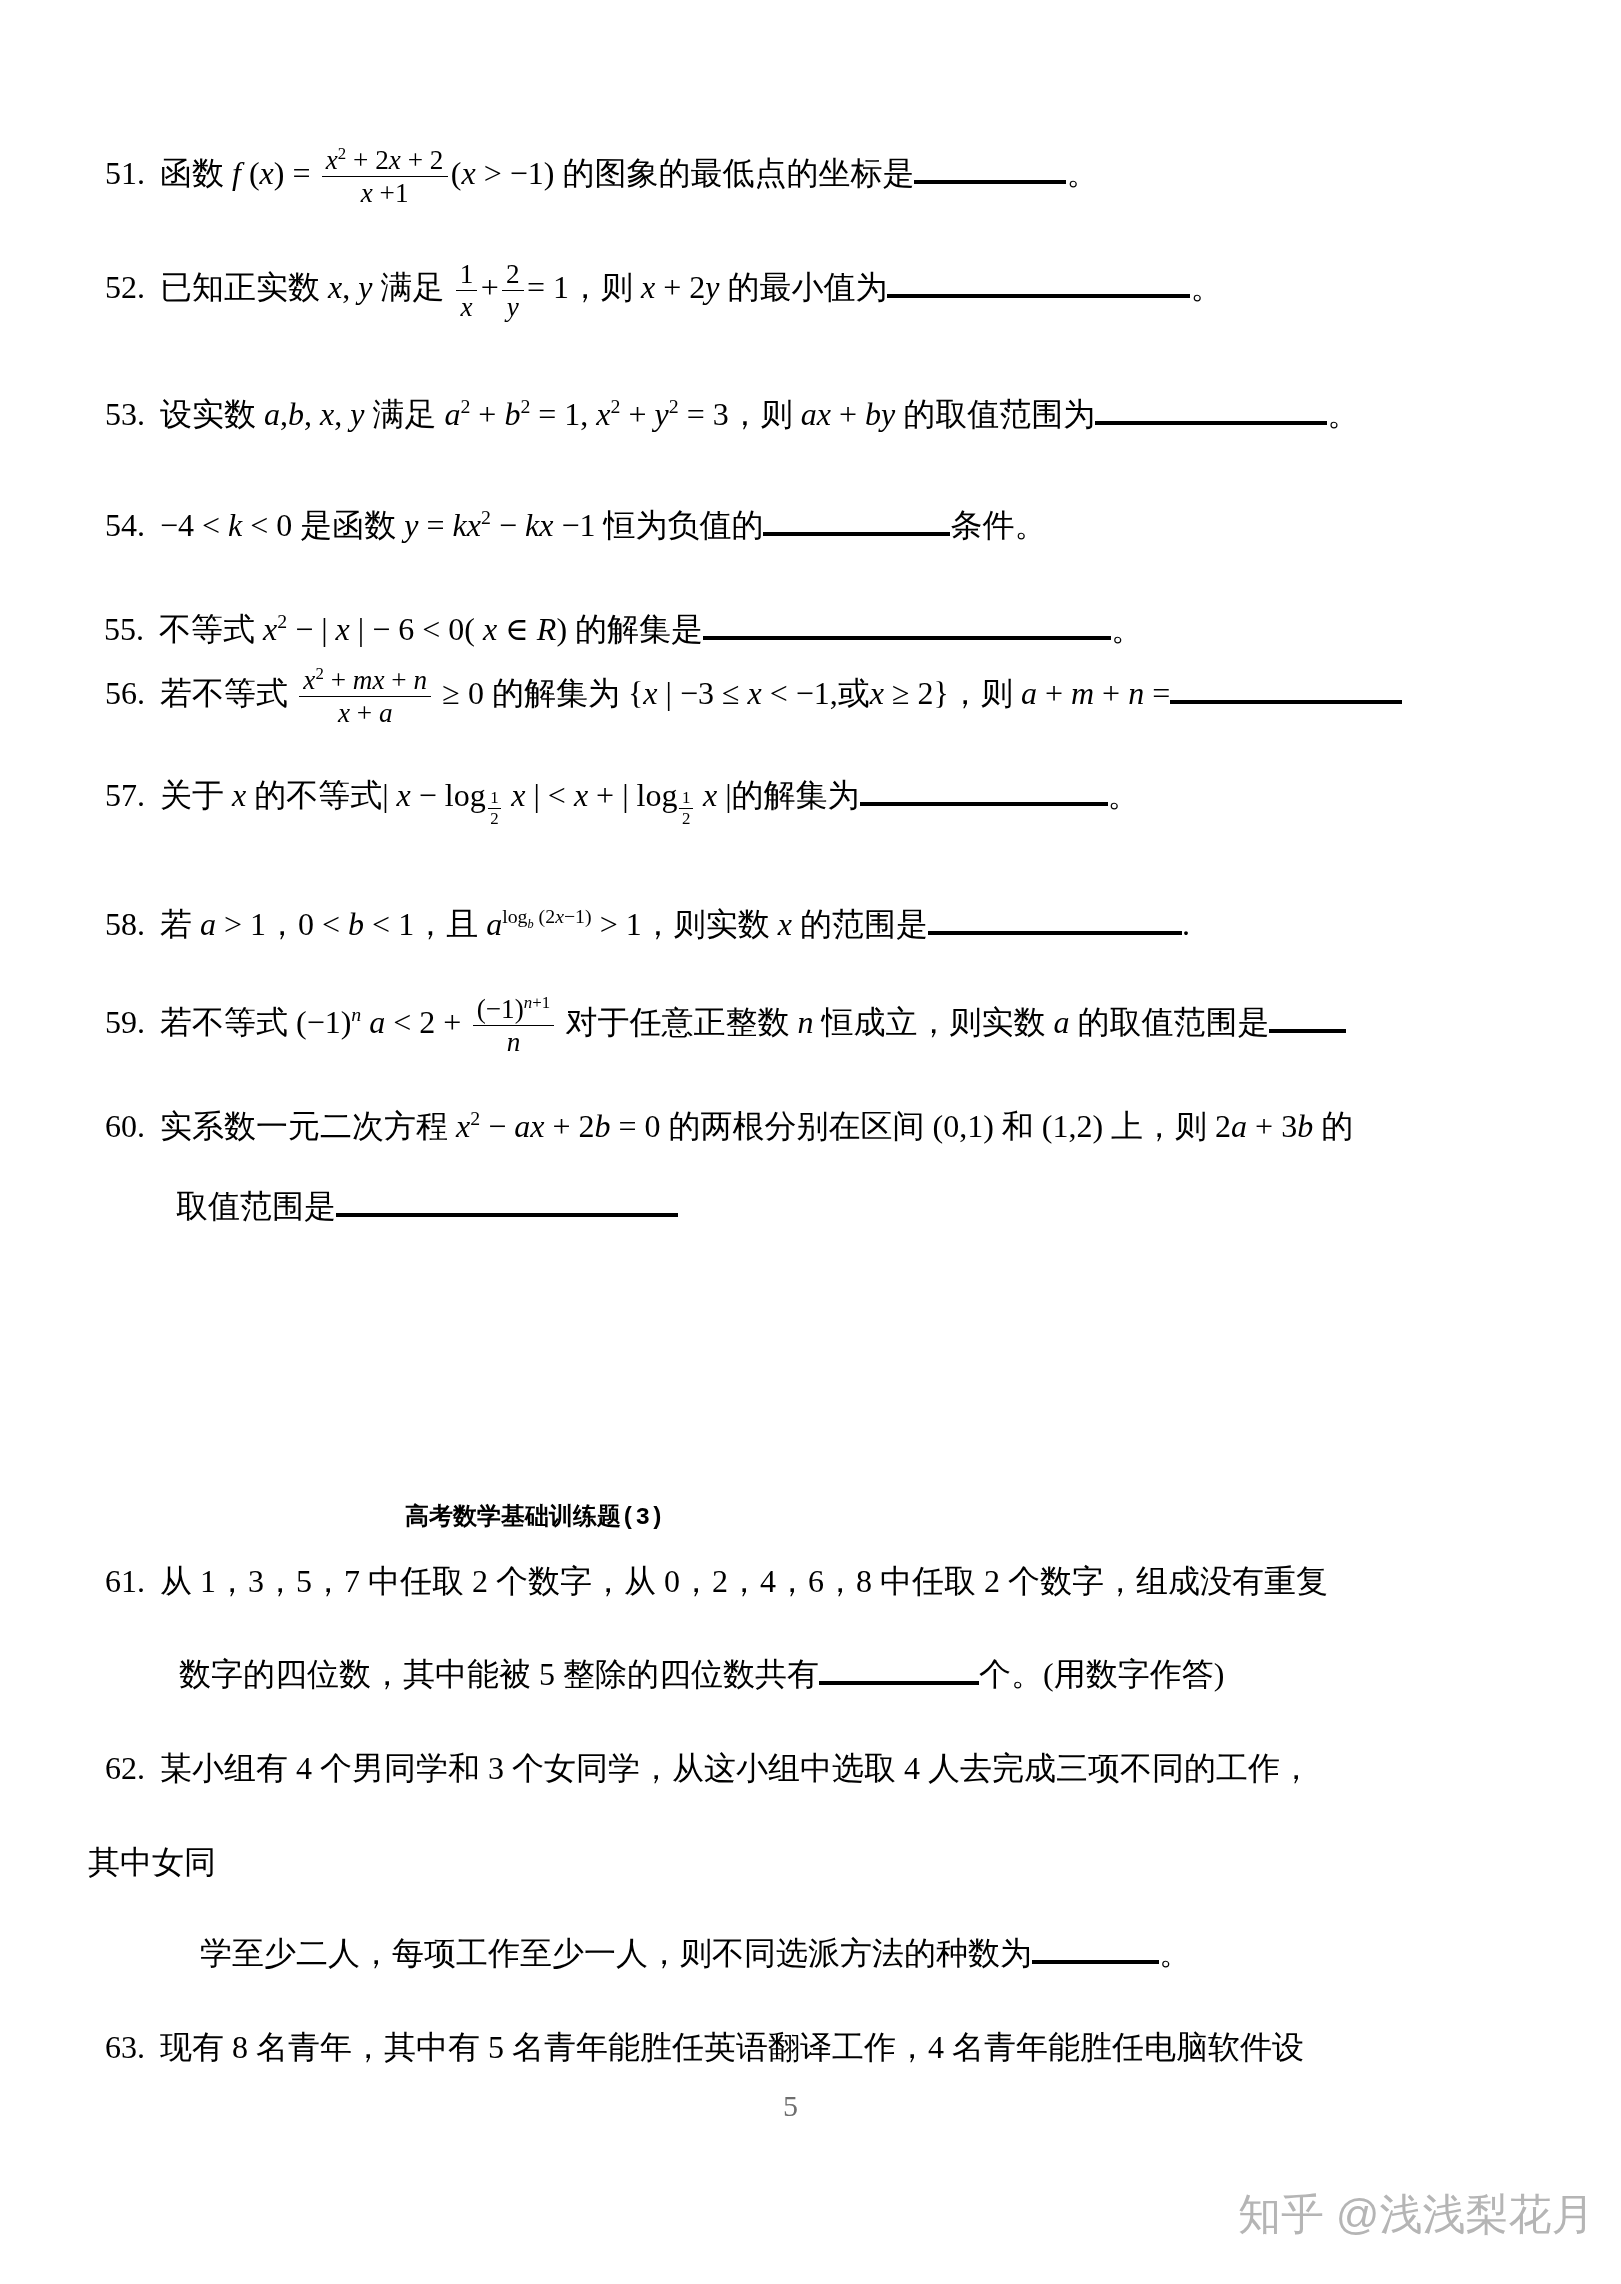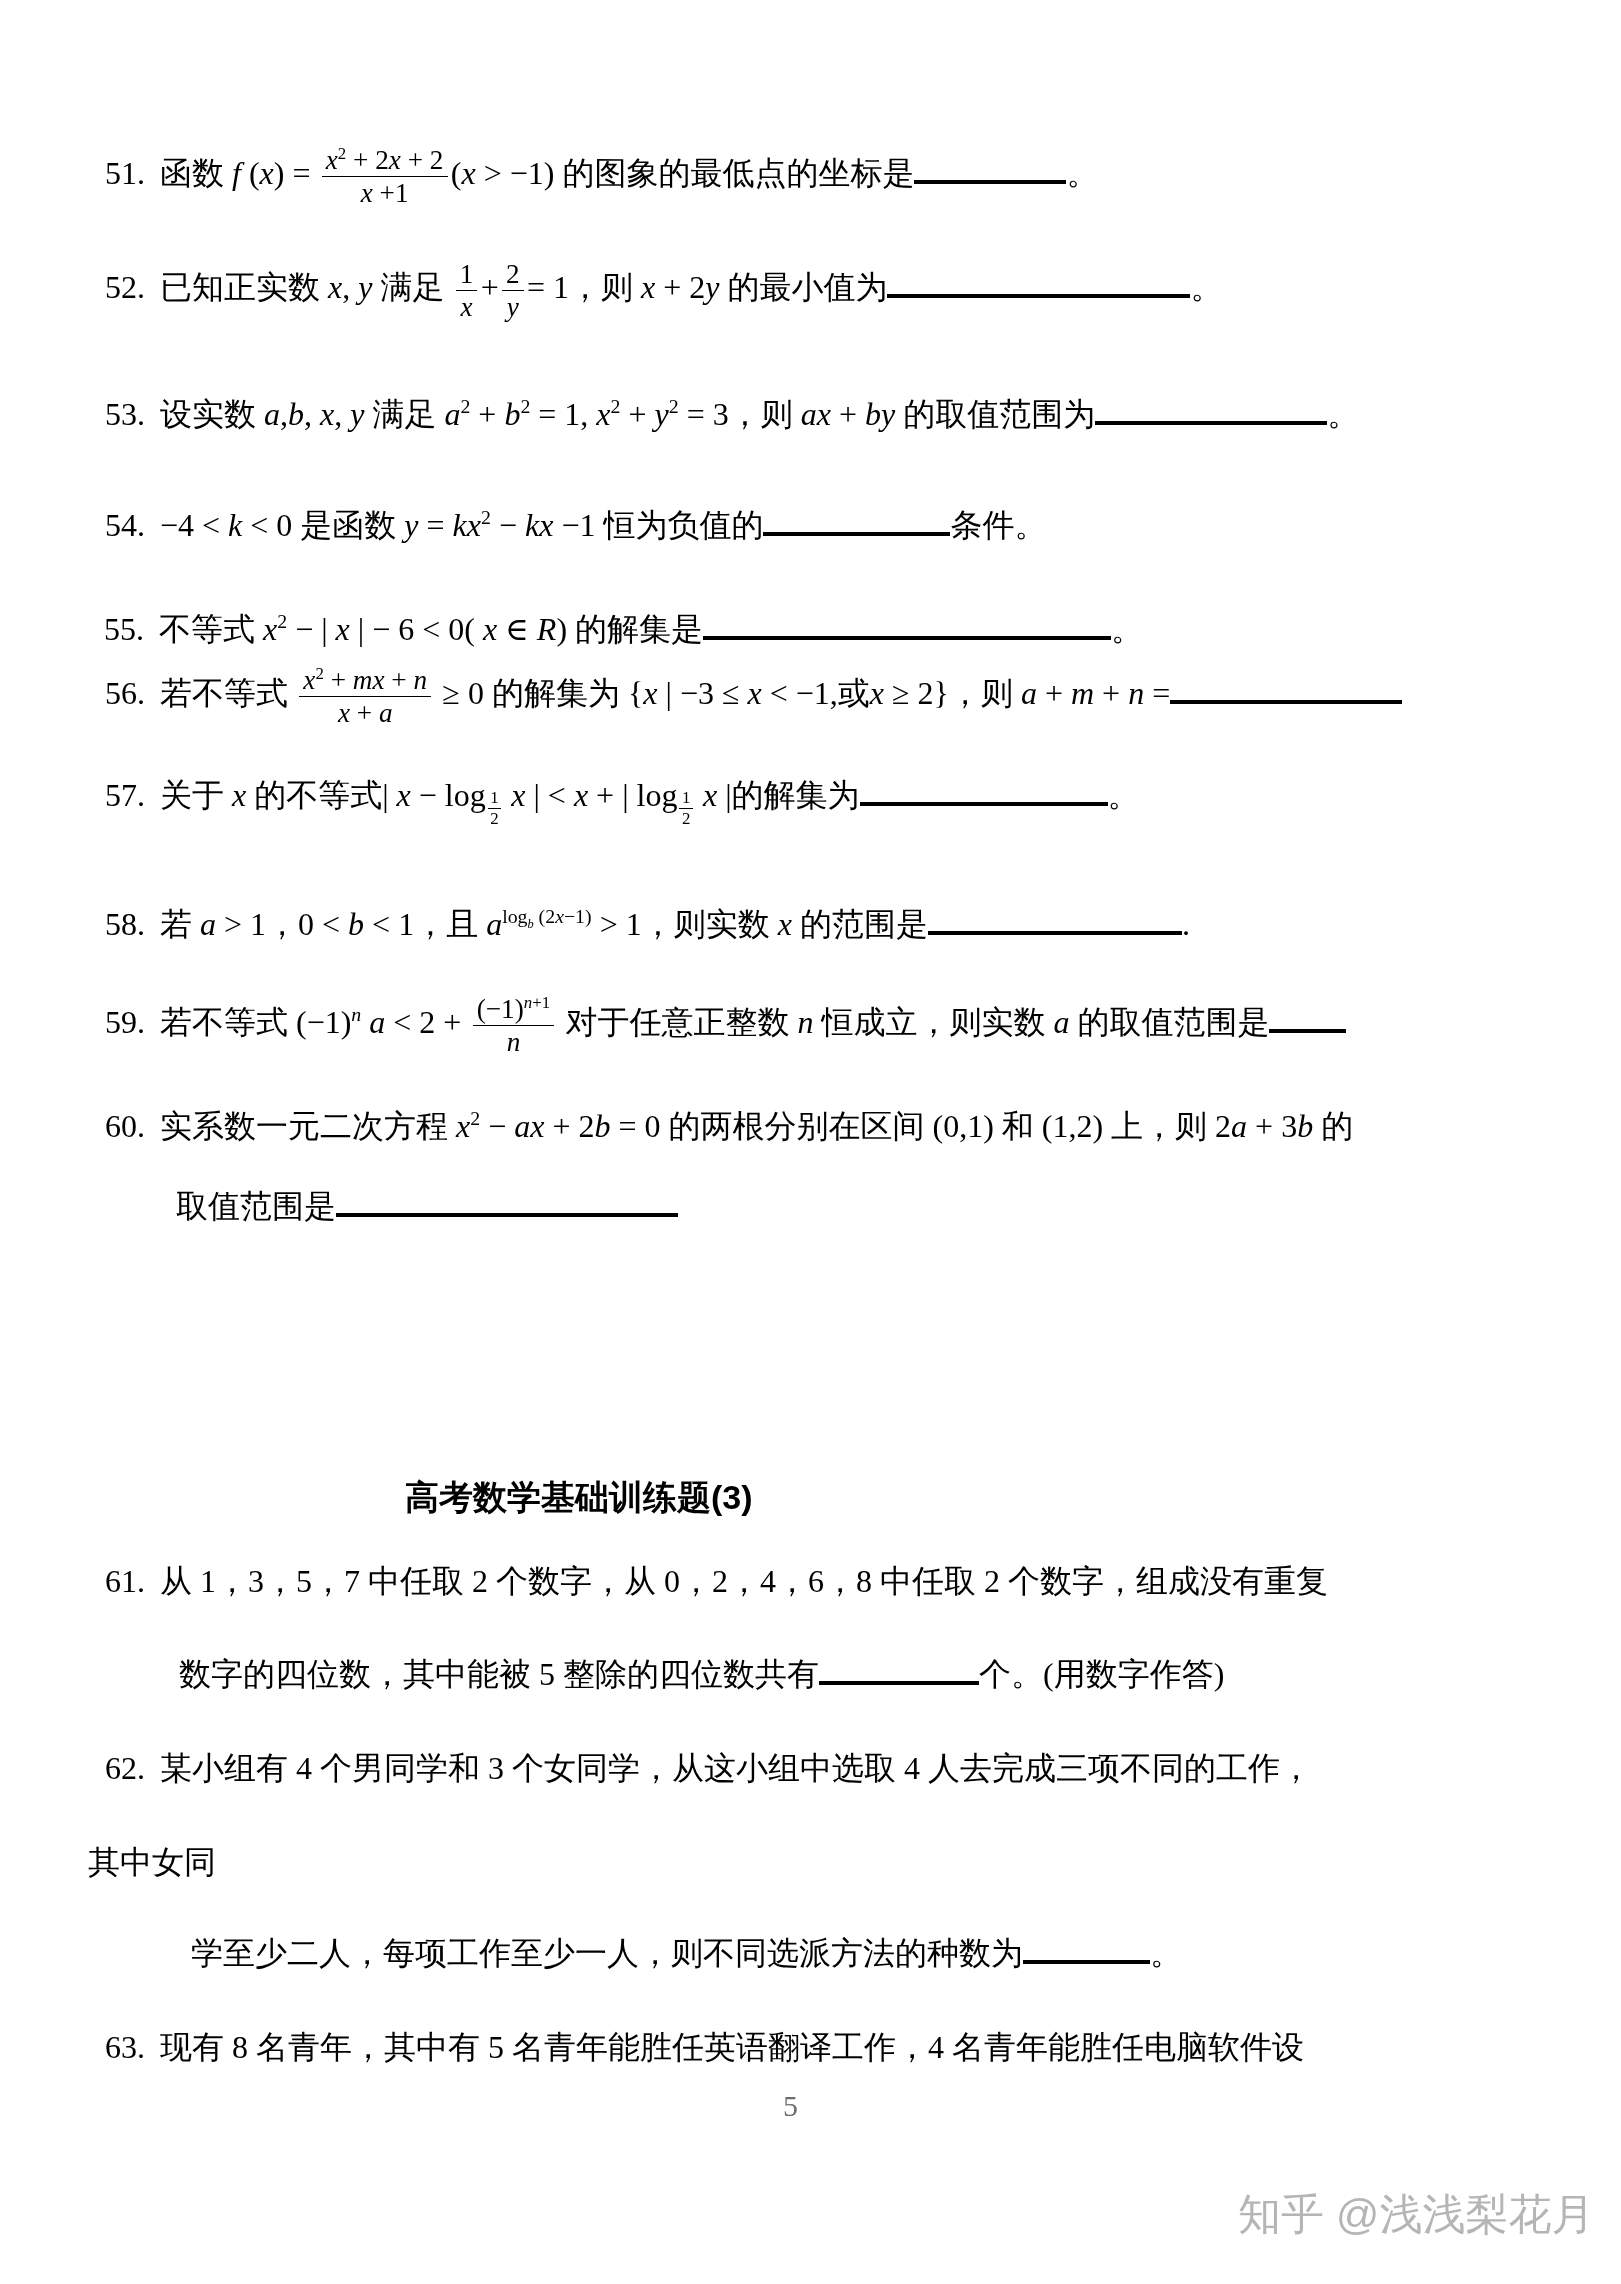--- a/index.html
+++ b/index.html
@@ -32,24 +32,25 @@
   }
   .fn,.fd{display:block;padding:0 .15em;line-height:1.18;}
   .fd{border-top:.07em solid #000;}
   .blank{
     display:inline-block;
     height:.15em;
     border-bottom:4.4px solid #000;
   }
   .heading{
     position:absolute;
-    font-family:Liberation Sans, sans-serif;
+    font-family:Liberation Mono, monospace;
     font-weight:bold;
-    font-size:34px;
+    font-size:24px;
     white-space:pre;
+    margin-top:25px;
   }
   .pageno{
     position:absolute;
     font-size:30px;
     color:var(--muted,#6e6e6e);
   }
   .watermark{
     position:absolute;
     font-family:"Liberation Sans","DejaVu Sans",sans-serif;
     font-weight:normal;
@@ -72,19 +73,19 @@
       <div class="line" style="top: 664px; left: 105px;"><span class="qno">56.</span><span class="cn">若不等式 </span><span class="frac"><span class="fn"><span class="math"><i>x</i><sup>2</sup> + <i>m</i><i>x</i> + <i>n</i></span></span><span class="fd"><span class="math"><i>x</i> + <i>a</i></span></span></span><span class="math"> ≥ 0 </span><span class="cn">的解集为 </span><span class="math">{<i>x</i> | −3 ≤ <i>x</i> &lt; −1,</span><span class="cn">或</span><span class="math"><i>x</i> ≥ 2}</span><span class="cn">，则 </span><span class="math"><i>a</i> + <i>m</i> + <i>n</i> =</span><span class="blank" style="width: 232px;"></span></div>
       <div class="line" style="top: 775px; left: 105px;"><span class="qno">57.</span><span class="cn">关于 </span><span class="math"><i>x</i> </span><span class="cn">的不等式</span><span class="math">| <i>x</i> − </span><span class="math"><span class="math"><span class="rm">log</span></span><sub><span class="frac"><span class="fn"><span class="math">1</span></span><span class="fd"><span class="math">2</span></span></span></sub></span><span class="math"> <i>x</i> | &lt; <i>x</i> + | </span><span class="math"><span class="math"><span class="rm">log</span></span><sub><span class="frac"><span class="fn"><span class="math">1</span></span><span class="fd"><span class="math">2</span></span></span></sub></span><span class="math"> <i>x</i> |</span><span class="cn">的解集为</span><span class="blank" style="width: 248px;"></span><span class="cn">。</span></div>
       <div class="line" style="top: 904px; left: 105px;"><span class="qno">58.</span><span class="cn">若 </span><span class="math"><i>a</i> &gt; 1</span><span class="cn">，</span><span class="math">0 &lt; <i>b</i> &lt; 1</span><span class="cn">，且 </span><span class="math"><span class="math"><i>a</i></span><sup><span class="math"><span class="rm">log</span><sub><i>b</i></sub> (2<i>x</i>−1)</span></sup></span><span class="math"> &gt; 1</span><span class="cn">，则实数 </span><span class="math"><i>x</i> </span><span class="cn">的范围是</span><span class="blank" style="width: 254px;"></span><span class="math">.</span></div>
       <div class="line" style="top: 993px; left: 105px;"><span class="qno">59.</span><span class="cn">若不等式 </span><span class="math">(−1)<sup><i>n</i></sup> <i>a</i> &lt; 2 + </span><span class="frac"><span class="fn"><span class="math">(−1)<sup><i>n</i>+1</sup></span></span><span class="fd"><span class="math"><i>n</i></span></span></span><span class="cn"> 对于任意正整数 </span><span class="math"><i>n</i> </span><span class="cn">恒成立，则实数 </span><span class="math"><i>a</i> </span><span class="cn">的取值范围是</span><span class="blank" style="width: 77px;"></span></div>
       <div class="line" style="top: 1106px; left: 105px;"><span class="qno">60.</span><span class="cn">实系数一元二次方程 </span><span class="math"><i>x</i><sup>2</sup> − <i>a</i><i>x</i> + 2<i>b</i> = 0 </span><span class="cn">的两根分别在区间 </span><span class="math">(0,1)</span><span class="cn"> 和 </span><span class="math">(1,2)</span><span class="cn"> 上，则 </span><span class="math">2<i>a</i> + 3<i>b</i> </span><span class="cn">的</span></div>
       <div class="line" style="top: 1186px; left: 176px;"><span class="cn">取值范围是</span><span class="blank" style="width: 342px;"></span></div>
       <div class="line" style="top: 1561px; left: 105px;"><span class="qno">61.</span><span class="cn">从 1，3，5，7 中任取 2 个数字，从 0，2，4，6，8 中任取 2 个数字，组成没有重复</span></div>
       <div class="line" style="top: 1654px; left: 179px;"><span class="cn">数字的四位数，其中能被 5 整除的四位数共有</span><span class="blank" style="width: 160px;"></span><span class="cn">个。(用数字作答)</span></div>
       <div class="line" style="top: 1748px; left: 105px;"><span class="qno">62.</span><span class="cn">某小组有 4 个男同学和 3 个女同学，从这小组中选取 4 人去完成三项不同的工作，</span></div>
       <div class="line" style="top: 1842px; left: 88px;"><span class="cn">其中女同</span></div>
-      <div class="line" style="top: 1933px; left: 191px;"><span class="cn">学至少二人，每项工作至少一人，则不同选派方法的种数为</span><span class="blank" style="width: 127px;"></span><span class="cn">。</span></div>
+      <div class="line" style="top: 1933px; left: 200px;"><span class="cn">学至少二人，每项工作至少一人，则不同选派方法的种数为</span><span class="blank" style="width: 127px;"></span><span class="cn">。</span></div>
       <div class="line" style="top: 2027px; left: 105px;"><span class="qno">63.</span><span class="cn">现有 8 名青年，其中有 5 名青年能胜任英语翻译工作，4 名青年能胜任电脑软件设</span></div>
     </div>
   <div class="pageno" style="left:783px;top:2089px;">5</div>
   <div class="watermark" style="right:26.5px;top:2186px;">知乎 @浅浅梨花月</div>
 </div>
 
 
 </body></html>

